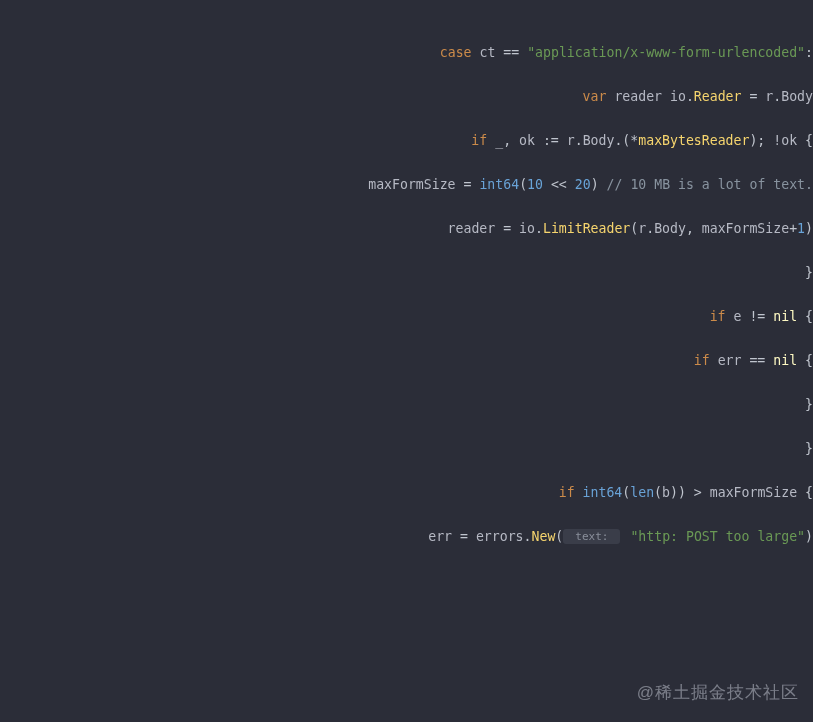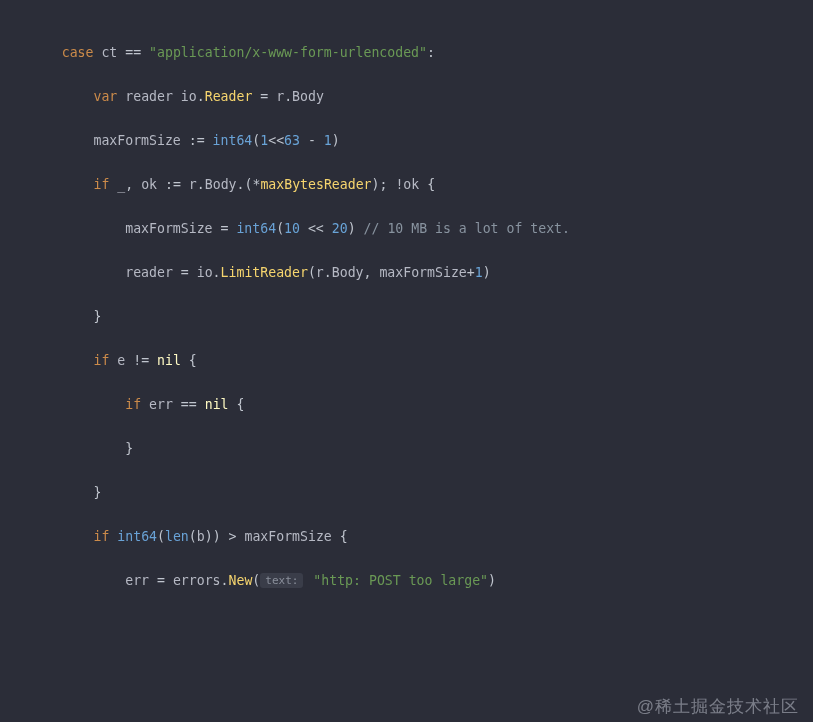--- a/index.html
+++ b/index.html
@@ -11,20 +11,21 @@
     overflow: hidden;
     font-family: "Menlo", "Consolas", "DejaVu Sans Mono", monospace;
     font-size: 13.2px;
     line-height: 22px;
   }
   .editor {
     position: relative;
     width: 100%;
     height: 100%;
     color: #c0c5ce;
+    text-align: right;
   }
   .code {
     position: absolute;
     top: -2px;
     left: 0;
     right: 0;
     padding-left: 22px;
     white-space: pre;
   }
   .line {
@@ -41,45 +42,44 @@
   .str  { color: #6a9955; }      
   .num  { color: #69a4d8; }      
   .ncon { color: #fef9c3; }      
   .cmt  { color: #88939f; }
   .hint {
     display: inline-block;
     font-size: 11px;
     color: #8a8f9b;
     background: #3a3d49;
     border-radius: 3px;
-    padding: 0 5px;
+    padding: 0 12px;
     line-height: 15px;
     vertical-align: 1px;
     margin-right: 2px;
   }
   .watermark {
     position: absolute;
     right: 14px;
-    bottom: 4px;
+    bottom: 18px;
     color: rgba(220, 225, 235, 0.45);
     font-family: "PingFang SC", "Microsoft YaHei", sans-serif;
     font-size: 17px;
     letter-spacing: 1px;
     pointer-events: none;
   }
 </style>
 </head>
 <body>
 
 <div class="editor">
   <div class="code">
 
 <span class="line"><span>     </span><span class="kw">case</span><span> </span><span class="id">ct</span><span> </span><span class="op">==</span><span> </span><span class="str">"application/x-www-form-urlencoded"</span><span class="op">:</span></span>
 <span class="line"><span>         </span><span class="kw">var</span><span> </span><span class="id">reader</span><span> </span><span class="id">io</span><span class="op">.</span><span class="call">Reader</span><span> </span><span class="op">=</span><span> </span><span class="id">r</span><span class="op">.</span><span class="id">Body</span></span>
-<span class="line"><span>         </span><span class="id">maxFormSize</span><span> </span><span class="op">:=</span><span> </span><span class="typ">int64</span><span class="op">(</span><span class="num">1</span><span class="op">&lt;&lt;</span><span class="num">63</span><span> </span><span class="op">-</span><span> </span><span class="num">1</span><span class="op">)</span></span>
 <span class="line"><span>         </span><span class="kw">if</span><span> </span><span class="id">_</span><span class="op">, </span><span class="id">ok</span><span> </span><span class="op">:=</span><span> </span><span class="id">r</span><span class="op">.</span><span class="id">Body</span><span class="op">.</span><span class="op">(</span><span class="op">*</span><span class="call">maxBytesReader</span><span class="op">)</span><span class="op">;</span><span> </span><span class="id">!ok</span><span> </span><span class="op">{</span></span>
 <span class="line"><span>             </span><span class="id">maxFormSize</span><span> </span><span class="op">=</span><span> </span><span class="typ">int64</span><span class="op">(</span><span class="num">10</span><span> </span><span class="op">&lt;&lt;</span><span> </span><span class="num">20</span><span class="op">)</span><span> </span><span class="cmt">// 10 MB is a lot of text.</span></span>
 <span class="line"><span>             </span><span class="id">reader</span><span> </span><span class="op">=</span><span> </span><span class="id">io</span><span class="op">.</span><span class="call">LimitReader</span><span class="op">(</span><span class="id">r</span><span class="op">.</span><span class="id">Body</span><span class="op">, </span><span class="id">maxFormSize</span><span class="op">+</span><span class="num">1</span><span class="op">)</span></span>
 <span class="line"><span>         </span><span class="op">}</span></span>
 <span class="line"><span>         </span><span class="kw">if</span><span> </span><span class="id">e</span><span> </span><span class="op">!=</span><span> </span><span class="ncon">nil</span><span> </span><span class="op">{</span></span>
 <span class="line"><span>             </span><span class="kw">if</span><span> </span><span class="id">err</span><span> </span><span class="op">==</span><span> </span><span class="ncon">nil</span><span> </span><span class="op">{</span></span>
 <span class="line"><span>             </span><span class="op">}</span></span>
 <span class="line"><span>         </span><span class="op">}</span></span>
 <span class="line"><span>         </span><span class="kw">if</span><span> </span><span class="typ">int64</span><span class="op">(</span><span class="typ">len</span><span class="op">(</span><span class="id">b</span><span class="op">)</span><span class="op">)</span><span> </span><span class="op">&gt;</span><span> </span><span class="id">maxFormSize</span><span> </span><span class="op">{</span></span>
 <span class="line"><span>             </span><span class="id">err</span><span> </span><span class="op">=</span><span> </span><span class="id">errors</span><span class="op">.</span><span class="call">New</span><span class="op">(</span><span class="hint">text:</span><span> </span><span class="str">"http: POST too large"</span><span class="op">)</span></span>

